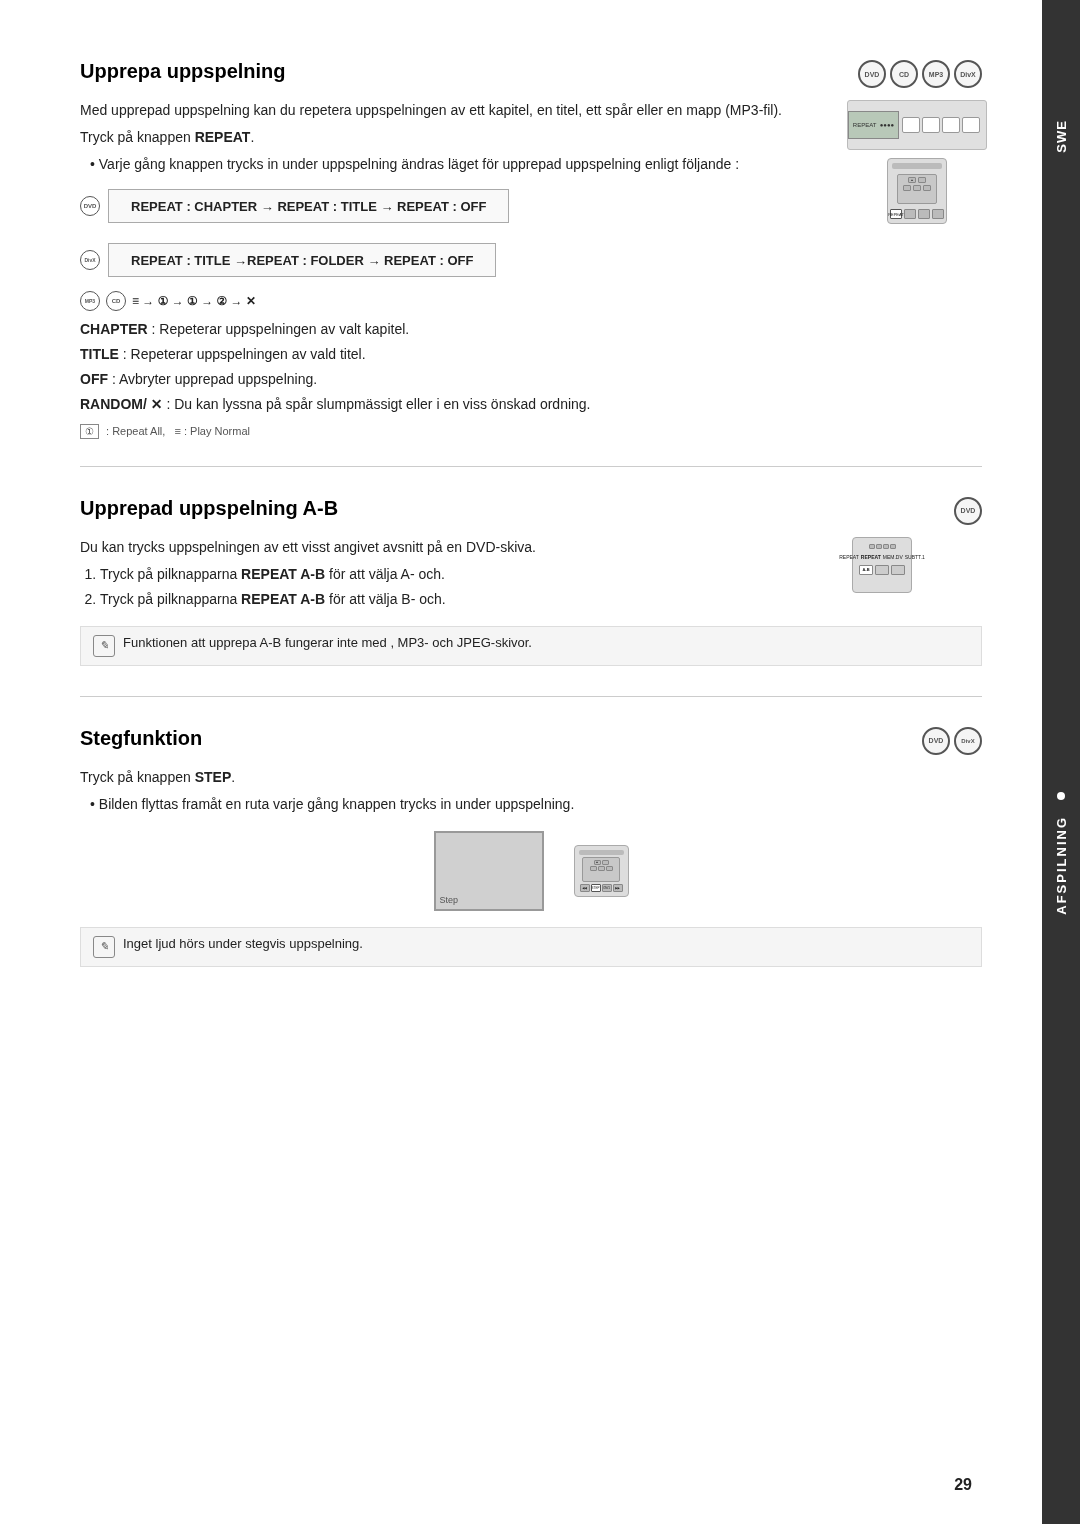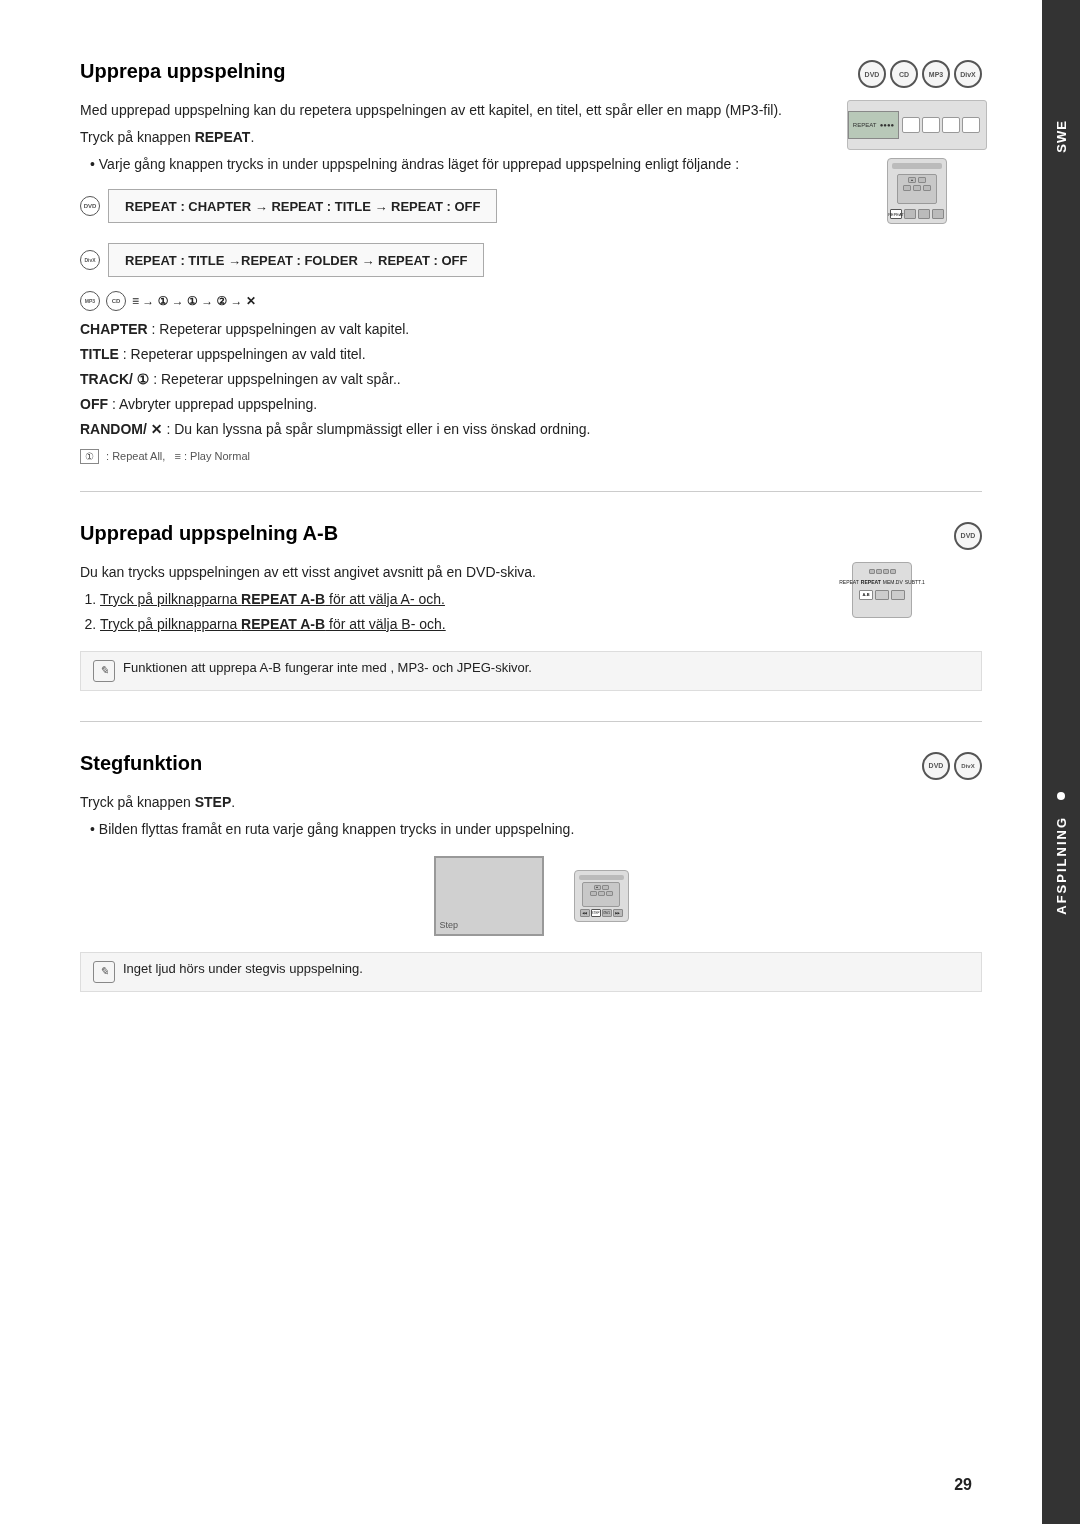--- a/index.html
+++ b/index.html
@@ -91,21 +91,21 @@
       line-height: 1.5;
       margin-top: 6px;
     }
 
     .bullet::before {
       content: "• ";
     }
 
     .repeat-flow-box {
       border: 1px solid #aaa;
-      padding: 8px 16px;
+      padding: 8px 22px;
       display: inline-block;
       margin: 6px 0;
       background: #f9f9f9;
     }
 
     .flow-text {
       font-size: 13px;
       font-weight: bold;
     }
 
@@ -277,21 +277,20 @@
     }
 
     ol {
       margin-left: 20px;
       margin-bottom: 6px;
     }
 
     ol li {
       margin-bottom: 4px;
       line-height: 1.5;
-      text-decoration: underline;
     }
 
     .repeat-ab-image {
       width: 60px;
       background: #ddd;
       border: 1px solid #aaa;
       border-radius: 4px;
       padding: 6px 4px;
       display: flex;
       flex-direction: column;
@@ -420,23 +419,20 @@
             <div class="mini-disc">CD</div>
             <span style="font-size:12px; font-weight:bold;">≡ → ① → ① → ② → ✕</span>
           </div>
 
           <div class="definition-list">
             <div class="def-item">
               <span class="def-key">CHAPTER</span> : Repeterar uppspelningen av valt kapitel.
             </div>
             <div class="def-item">
               <span class="def-key">TITLE</span> : Repeterar uppspelningen av vald titel.
-            </div>
-            <div class="def-item">
-              <span class="def-key">TRACK/ ①</span> : Repeterar uppspelningen av valt spår..
             </div>
             <div class="def-item">
               <span class="def-key">OFF</span> : Avbryter upprepad uppspelning.
             </div>
             <div class="def-item">
               <span class="def-key">RANDOM/ ✕</span> : Du kan lyssna på spår slumpmässigt eller i en viss önskad ordning.
             </div>
           </div>
 
           <p class="small-note">

